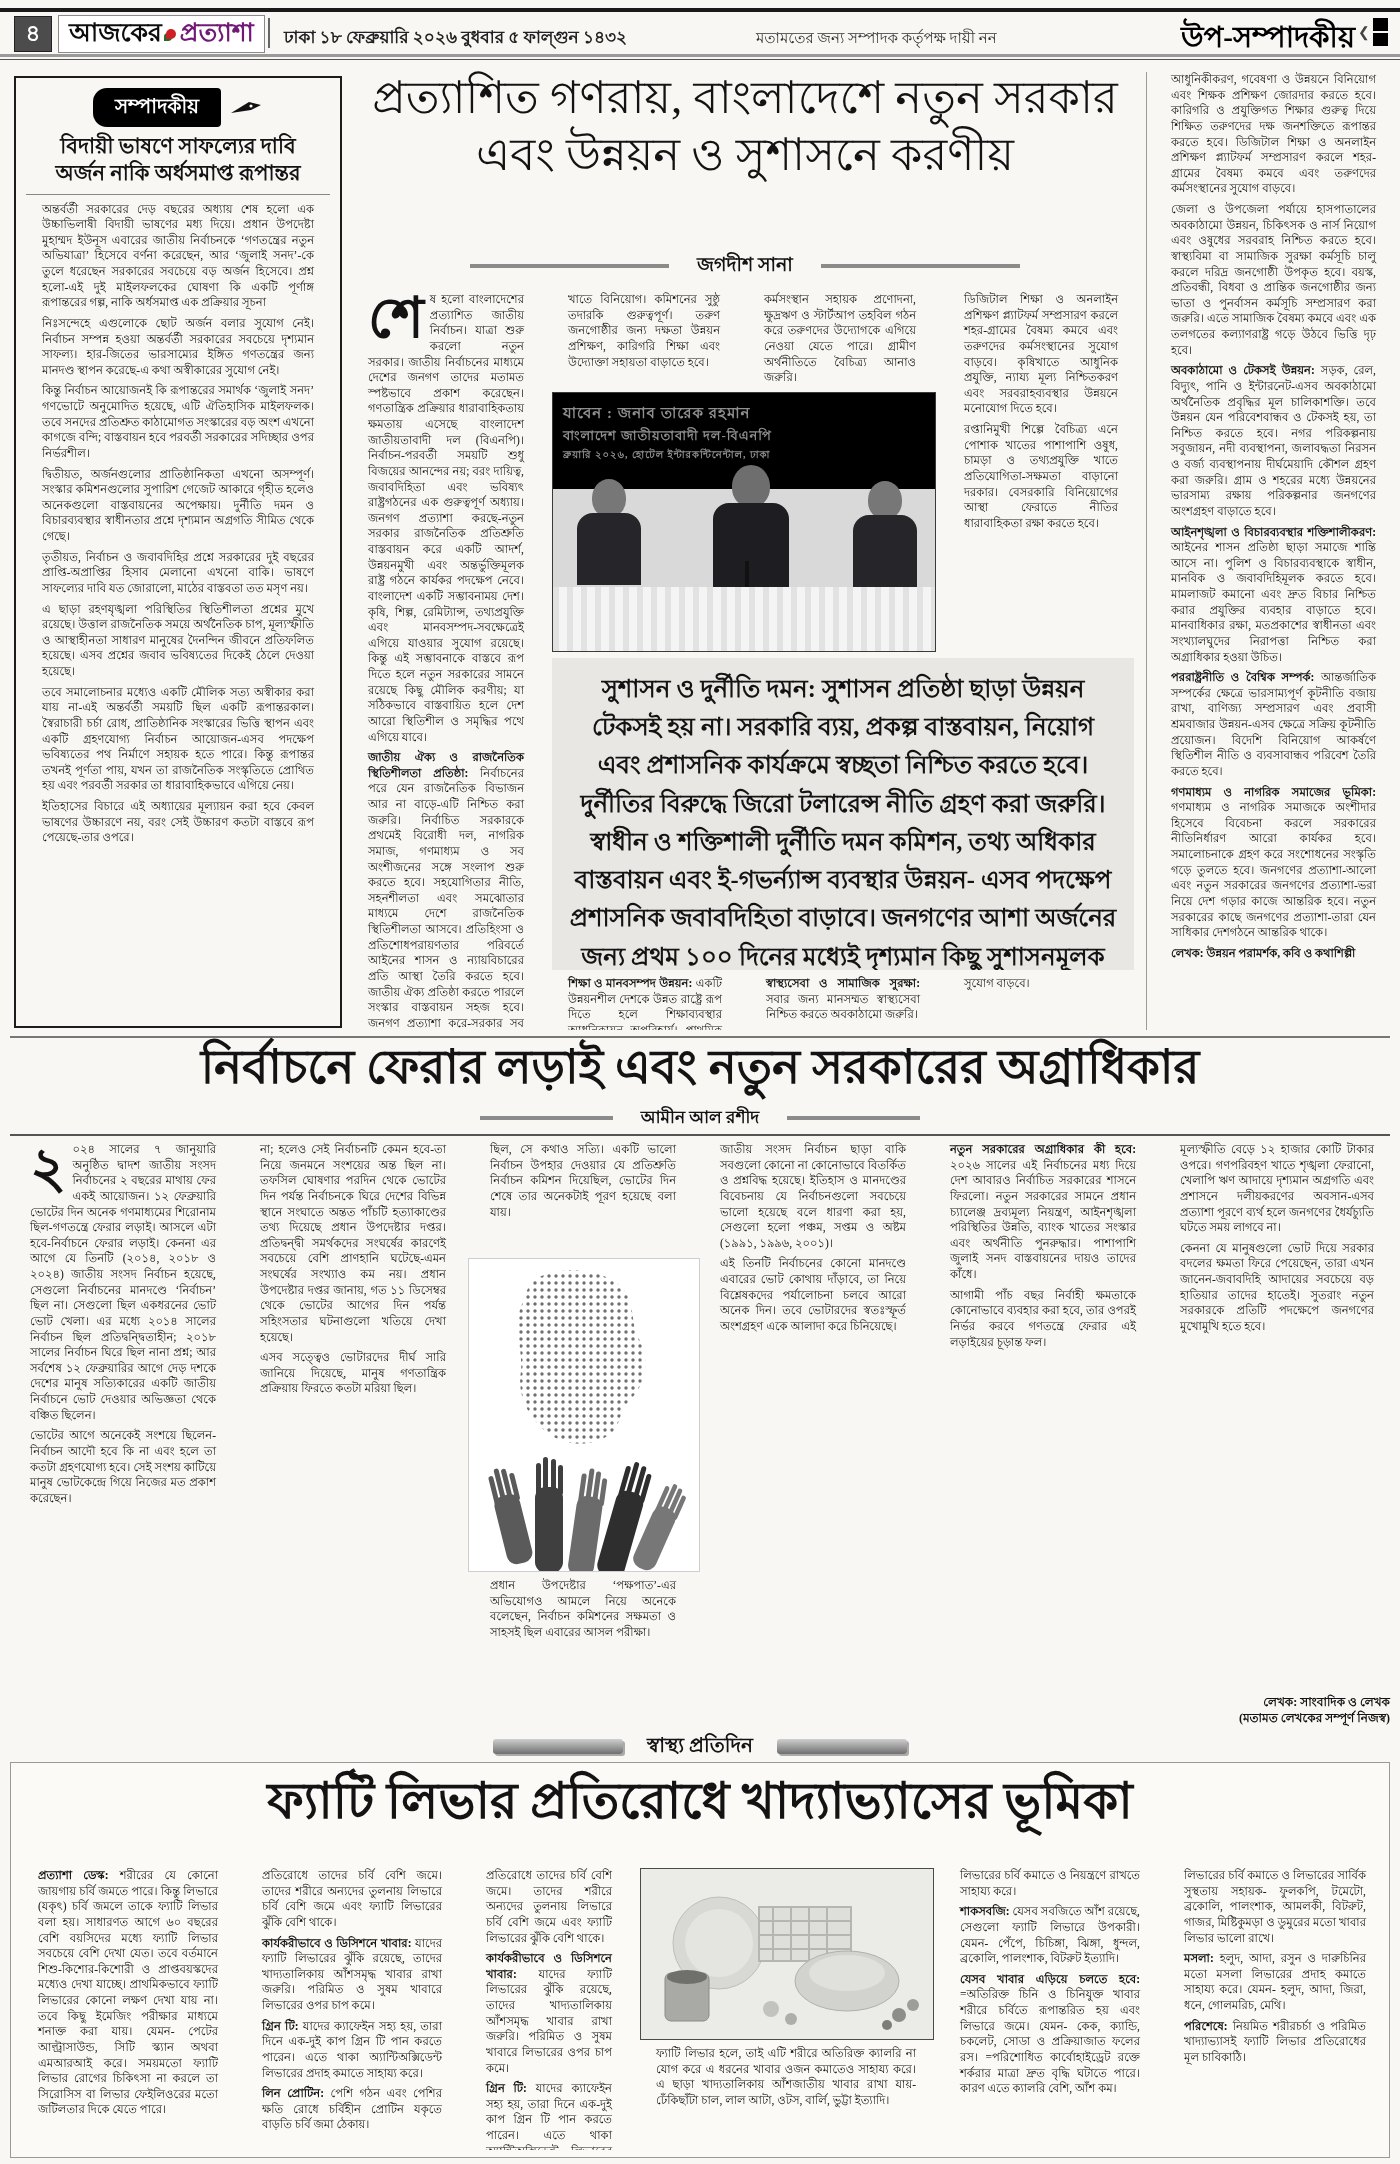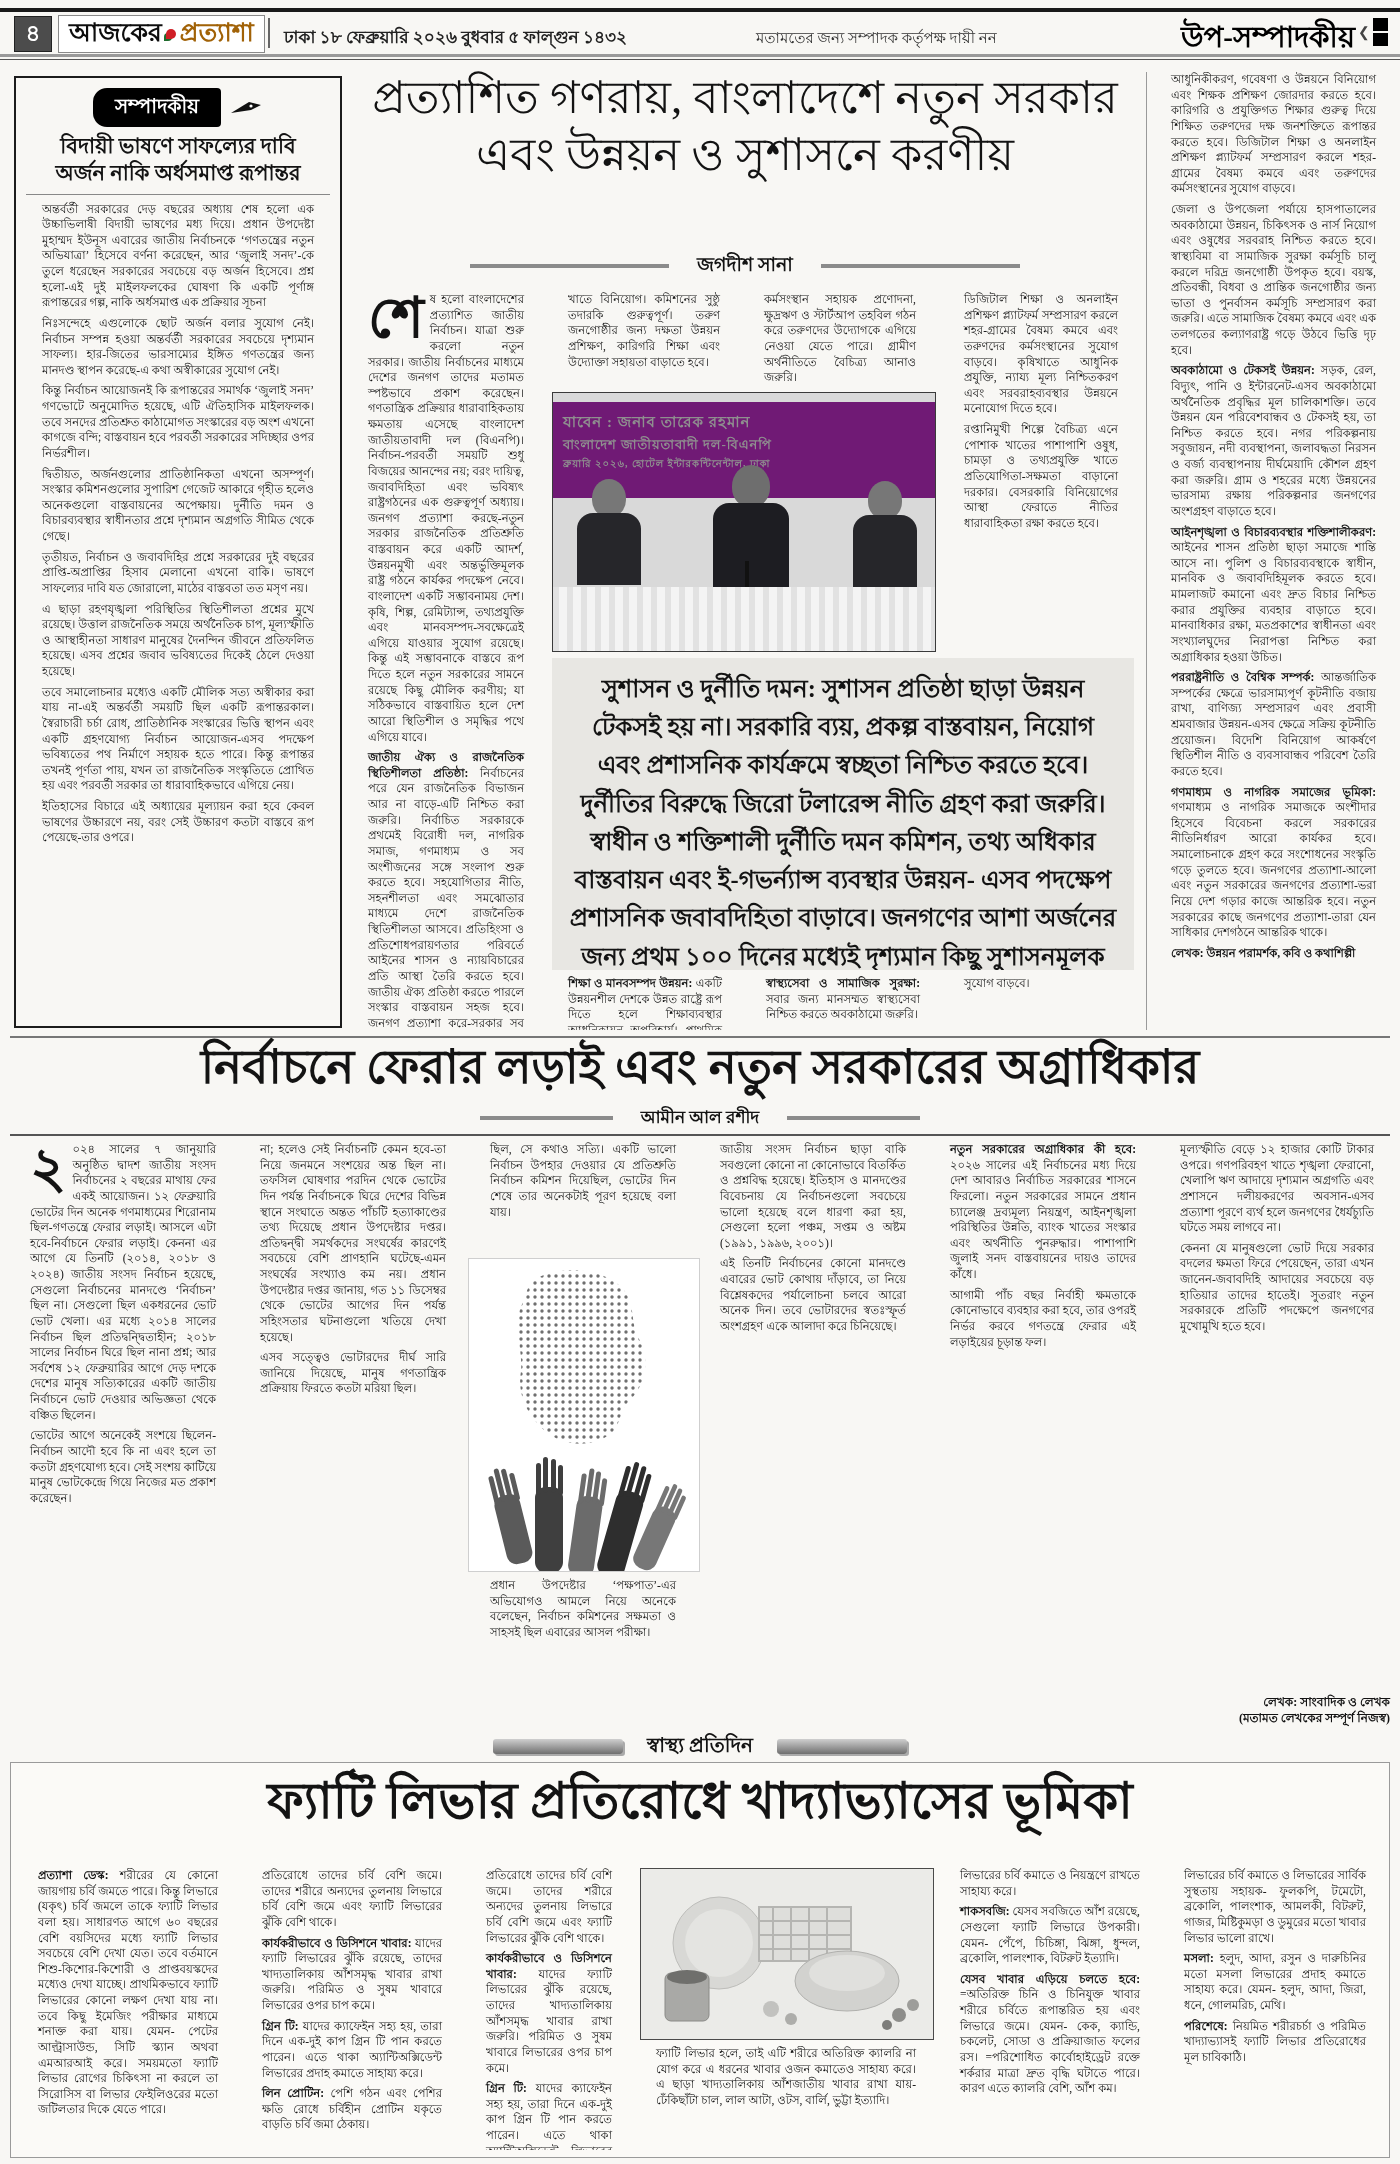--- a/index.html
+++ b/index.html
@@ -8,21 +8,21 @@
   .abs{position:absolute;}
   
   .topline{left:0;top:8px;width:1400px;height:4px;background:#1a1a1a;}
   .botline1{left:0;top:54px;width:1400px;height:3px;background:#9a9a9a;}
   .botline2{left:0;top:59px;width:1400px;height:1px;background:#555;}
   .pagenum{left:14px;top:16px;width:36px;height:34px;background:#4c4c4c;color:#fff;border:1px solid #222;
            display:flex;align-items:center;justify-content:center;font-size:23px;font-weight:bold;}
   .masthead{left:58px;top:15px;height:36px;border:1px solid #8a8a8a;background:#fff;display:flex;
             align-items:center;padding:0 10px;gap:4px;}
   .masthead .b1{font-size:25px;font-weight:800;color:#0d0d0d;}
-  .masthead .b2{font-size:25px;font-weight:800;color:#a16207;}
+  .masthead .b2{font-size:25px;font-weight:800;color:#701a75;}
   .rose{width:10px;height:10px;border-radius:50% 50% 50% 0;background:#cf1f26;box-shadow:-3px 3px 0 -1px #1f6b2d;}
   .hdiv{left:268px;top:18px;width:2px;height:30px;background:#666;}
   .dateline{left:284px;top:24px;font-size:17px;font-weight:bold;color:#222;}
   .disclaimer{left:756px;top:26px;font-size:15px;color:#333;}
   .sectionttl{left:1085px;top:14px;width:270px;text-align:right;font-size:29px;font-weight:800;color:#000;}
   .hicon{left:1358px;top:16px;display:flex;align-items:center;gap:3px;}
   .hicon .chev{font-size:14px;color:#444;}
   .hicon .sq{width:15px;height:13px;background:#000;margin:2px 0;}
   
   .bodytxt p{margin:0 16px 5px;font-size:11.5px;line-height:1.36;text-align:justify;}
@@ -37,21 +37,21 @@
          padding:8px 10px;box-sizing:border-box;overflow:hidden;}
   .edbanner{display:flex;align-items:center;justify-content:center;gap:8px;margin:2px 0 6px;}
   .edpill{background:#000;color:#fff;font-size:20px;font-weight:800;padding:3px 22px;border-radius:14px 4px 4px 14px;}
   .nib{width:34px;height:16px;}
   .edhead{text-align:center;font-size:21px;line-height:1.3;font-weight:800;margin:2px 0 6px;}
   .edsep{height:1px;background:#888;margin:4px 0 7px;}
   
   .mainhl{left:352px;top:70px;width:786px;text-align:center;font-weight:400;font-size:45px;line-height:1.26;}
   .mainby{left:470px;top:250px;width:550px;font-size:19px;}
   .photo1{left:552px;top:392px;width:382px;height:258px;border:1px solid #3a3a3a;background:#d9d9d9;overflow:hidden;}
-  .photo1 .bnr{position:absolute;left:0;top:0;width:100%;height:96px;background:#701a75;padding:8px 10px 0;box-sizing:border-box;margin-top:9px;}
+  .photo1 .bnr{position:absolute;left:0;top:0;width:100%;height:96px;background:#000000;padding:8px 10px 0;box-sizing:border-box;}
   .photo1 .bnr div{font-size:15px;font-weight:bold;color:#8f8f8f;letter-spacing:1px;white-space:nowrap;}
   .photo1 .man{position:absolute;width:64px;height:110px;}
   .photo1 .man .hd{width:34px;height:38px;background:#777;border-radius:50% 50% 45% 45%;margin:0 auto;}
   .photo1 .man .sh{width:64px;height:72px;background:#26262a;border-radius:16px 16px 0 0;margin-top:-4px;}
   .photo1 .table{position:absolute;left:0;bottom:0;width:100%;height:64px;background:#f2f2f2;
      background-image:repeating-linear-gradient(90deg,#e2e2e2 0 6px,#f4f4f4 6px 14px);}
   .photo1 .mic{position:absolute;width:4px;height:26px;background:#111;}
   .pullquote{left:552px;top:658px;width:582px;height:312px;background:#e8e7e3;padding:12px 16px;box-sizing:border-box;
      font-size:24.5px;line-height:1.56;text-align:center;font-weight:600;overflow:hidden;}
   .strip{left:552px;top:976px;width:582px;height:54px;display:flex;gap:12px;}

